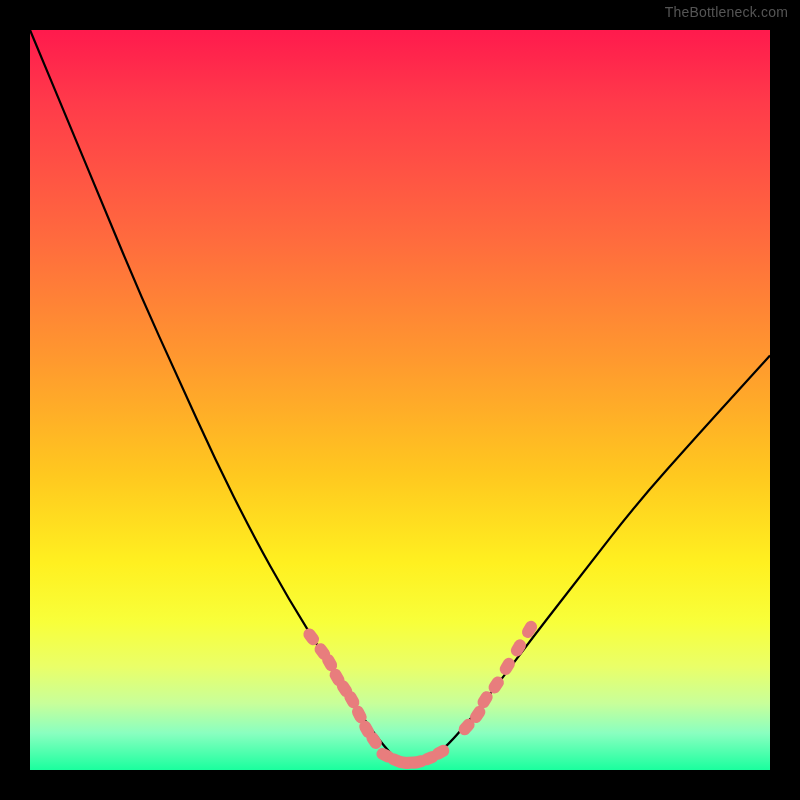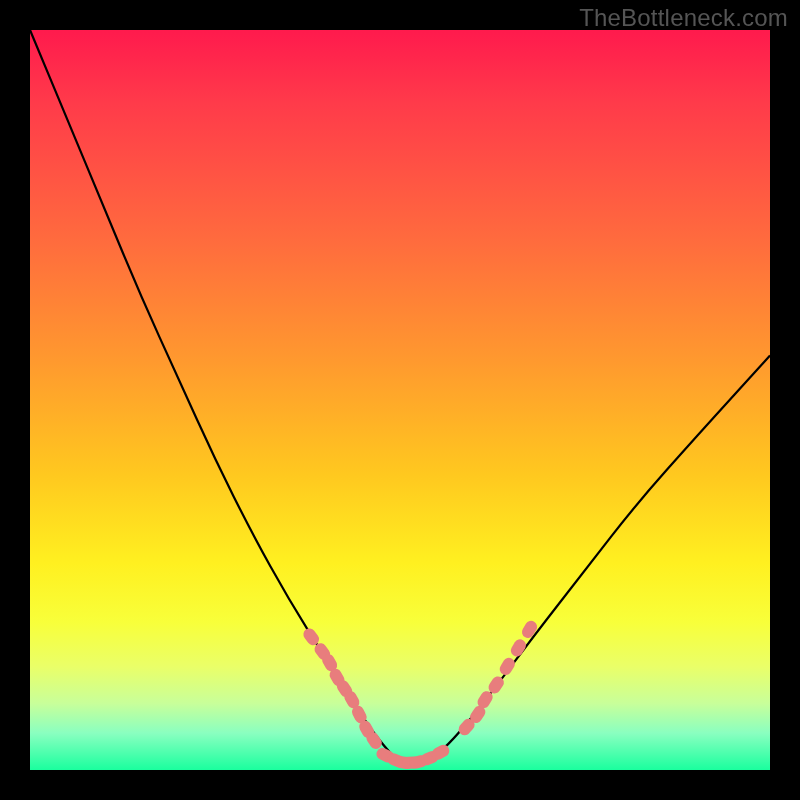--- a/index.html
+++ b/index.html
@@ -38,21 +38,21 @@
       #c8ff9a 91%,
       #8affc0 95%,
       #1aff9e 100%
     );
   }
   .watermark {
     position: absolute;
     top: 4px;
     right: 12px;
     font-family: Arial, Helvetica, sans-serif;
-    font-size: 24px;
+    font-size: 14px;
     color: #555;
     letter-spacing: 0.2px;
     user-select: none;
   }
   svg.curve {
     position: absolute;
     left: 0;
     top: 0;
     width: 740px;
     height: 740px;

